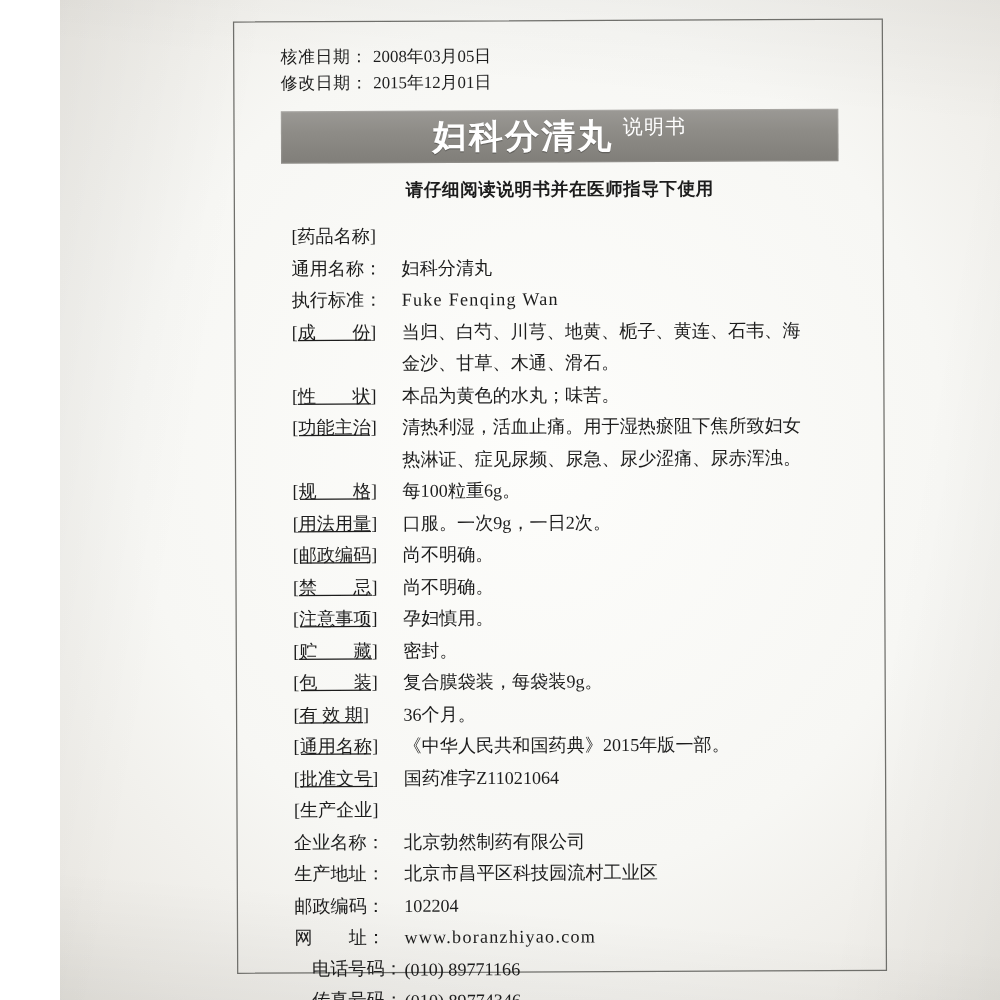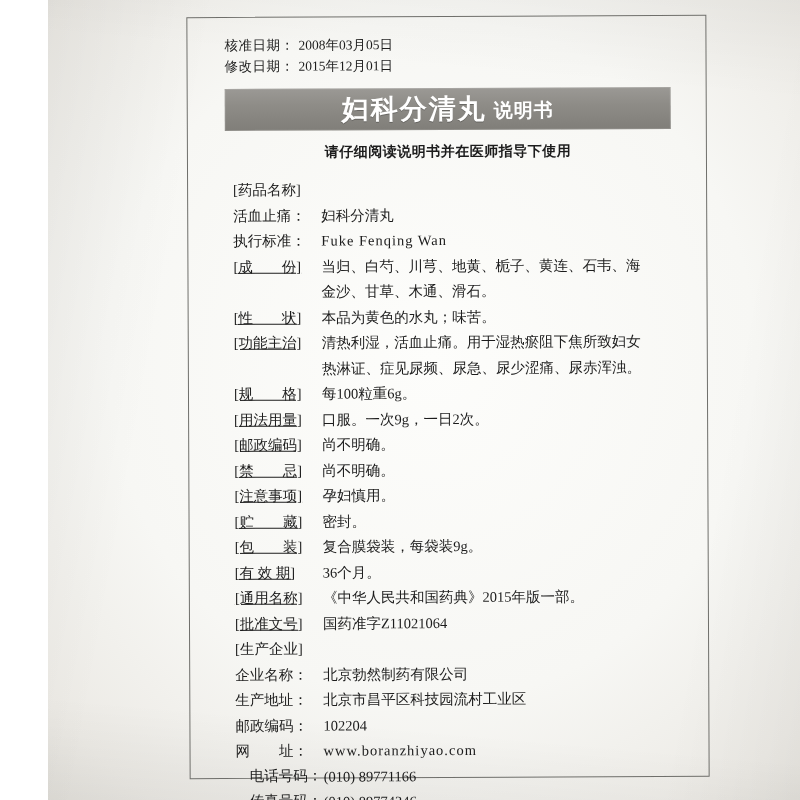--- a/index.html
+++ b/index.html
@@ -90,26 +90,26 @@
   .title-main {
     color: #ffffff;
     font-size: 27px;
     font-weight: bold;
     letter-spacing: 2px;
     font-family: "Liberation Serif", "DejaVu Serif", serif;
     text-shadow: 0 1px 0 rgba(0,0,0,0.25);
   }
   .title-sub {
     color: #ffffff;
-    font-size: 19px;
-    font-weight: bold;
+    font-size: 16px;
+    font-weight: normal;
     margin-left: 7px;
     letter-spacing: 1px;
     align-self: flex-end;
-    padding-bottom: 6px;
+    padding-bottom: 17px;
   }
 
   .notice {
     text-align: center;
     font-size: 14px;
     font-weight: bold;
     margin: 13px 0 0 0;
     letter-spacing: 0.5px;
   }
 
@@ -188,21 +188,21 @@
 
     <div class="notice">请仔细阅读说明书并在医师指导下使用</div>
 
     <div class="body">
 
       <div class="row section-head">
         <span class="label">[药品名称]</span>
       </div>
 
       <div class="row">
-        <span class="label plain">活血止痛：</span>
+        <span class="label plain">通用名称：</span>
         <span class="value">妇科分清丸</span>
       </div>
 
       <div class="row">
         <span class="label plain">执行标准：</span>
         <span class="value latin">Fuke Fenqing Wan</span>
       </div>
 
       <div class="row">
         <span class="label bracket">[成　　份]</span>

